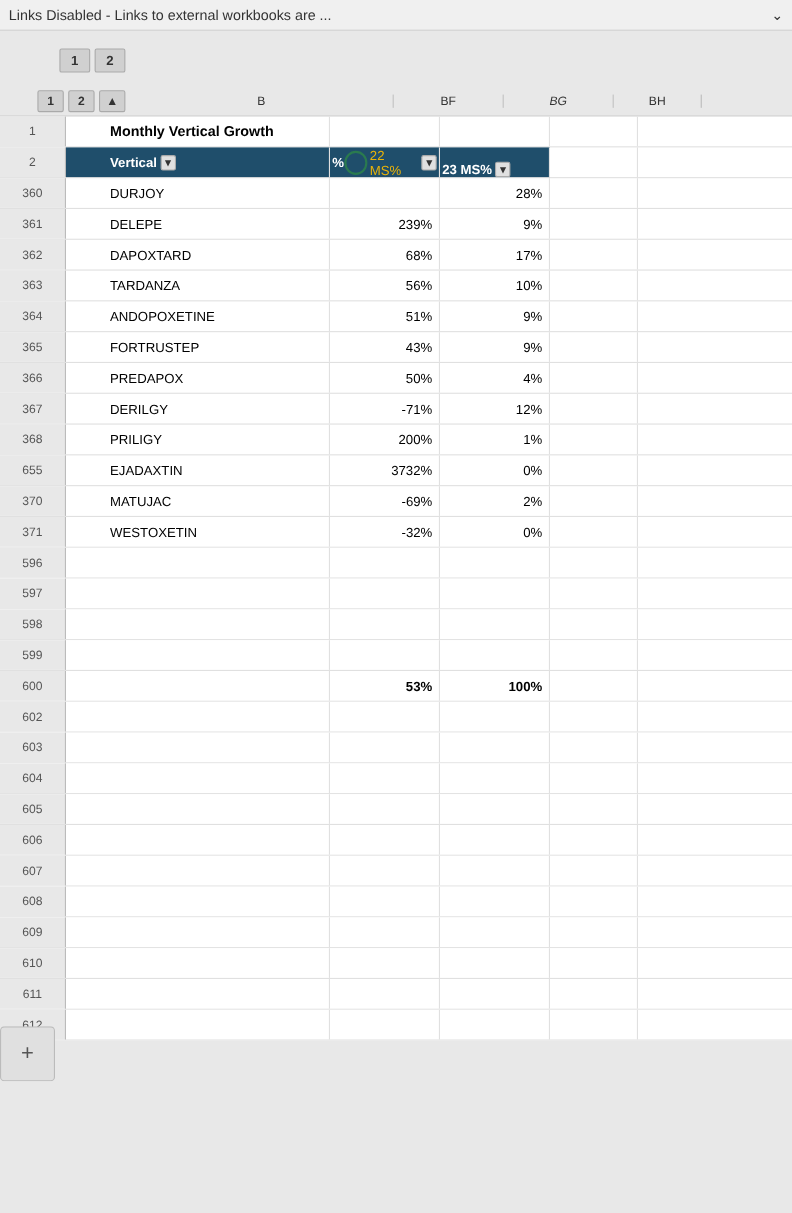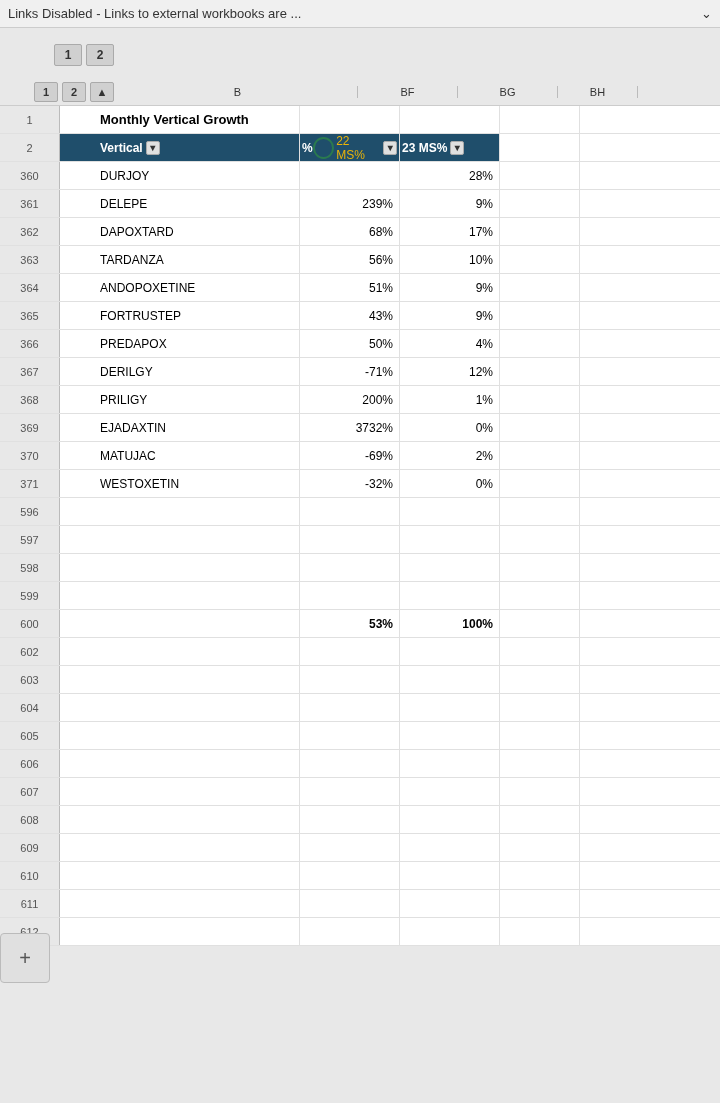--- a/index.html
+++ b/index.html
@@ -75,21 +75,21 @@
       background: #fff;
     }
     .col-header-cell {
       border-right: 1px solid #bbb;
       display: flex; align-items: center; justify-content: center;
       font-size: 11px; color: #333;
       background: #e8e8e8;
     }
     .col-b { width: 240px; min-width: 240px; }
     .col-bf { width: 100px; min-width: 100px; }
-    .col-bg { width: 100px; min-width: 100px; }
+    .col-bg { width: 100px; min-width: 100px; font-style: italic; }
     .col-bh { width: 80px; min-width: 80px; }
 
     
     .data-row {
       display: flex;
       border-bottom: 1px solid #e0e0e0;
       height: 28px;
     }
 
     .row-num {
@@ -131,20 +131,21 @@
       justify-content: flex-start;
       padding: 0 2px;
     }
     .filter-row .cell-bg {
       background: #1f4e6b;
       color: #fff;
       font-weight: bold;
       font-size: 12px;
       justify-content: flex-start;
       padding: 0 2px;
+      align-items: flex-end;
     }
     .filter-row .row-num {
       background: #e8e8e8;
     }
 
     .filter-btn {
       display: inline-flex; align-items: center; justify-content: center;
       background: #e0e0e0;
       border: 1px solid #aaa;
       border-radius: 2px;
@@ -300,21 +301,21 @@
     <div class="cell cell-bh"></div>
   </div>
   <div class="data-row">
     <div class="row-num">368</div>
     <div class="cell cell-b">PRILIGY</div>
     <div class="cell cell-bf">200%</div>
     <div class="cell cell-bg">1%</div>
     <div class="cell cell-bh"></div>
   </div>
   <div class="data-row">
-    <div class="row-num">369</div>
+    <div class="row-num">655</div>
     <div class="cell cell-b">EJADAXTIN</div>
     <div class="cell cell-bf">3732%</div>
     <div class="cell cell-bg">0%</div>
     <div class="cell cell-bh"></div>
   </div>
   <div class="data-row">
     <div class="row-num">370</div>
     <div class="cell cell-b">MATUJAC</div>
     <div class="cell cell-bf">-69%</div>
     <div class="cell cell-bg">2%</div>

